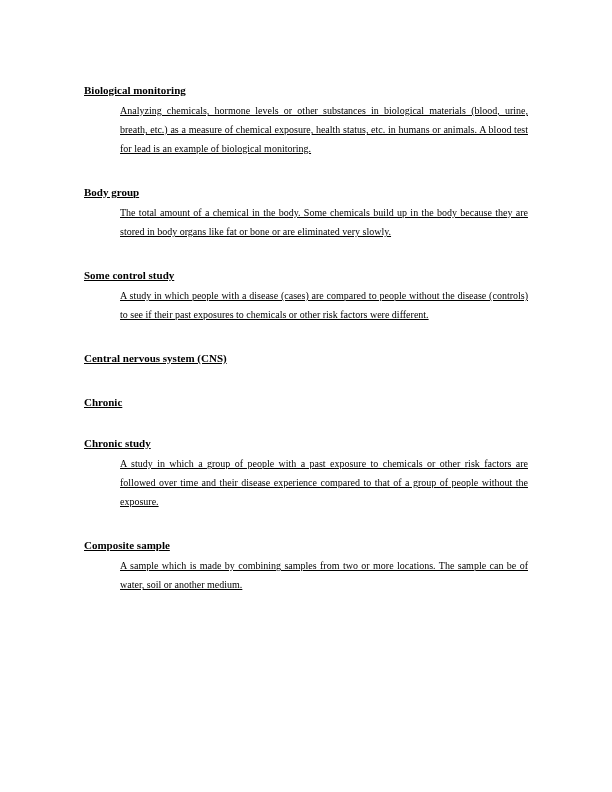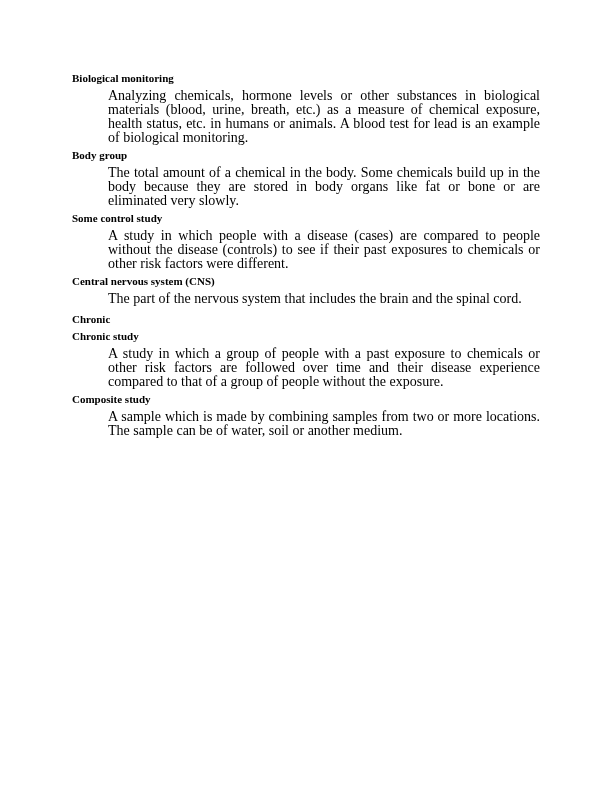--- a/index.html
+++ b/index.html
@@ -6,25 +6,25 @@
     body { width: 612px; height: 792px; position: relative; overflow: hidden; }
     .page {
       position: absolute; left: 72px; top: 71px; width: 468px;
       font-family: "Liberation Serif", serif; color: #000;
     }
     .term {
       font-weight: bold; font-size: 11px; line-height: 14px;
       margin: 0; padding: 0; height: 14px;
     }
     .def {
-      font-size: 14px; line-height: 14px;
+      font-size: 10px; line-height: 19px;
       margin: 0 0 0 36px; text-align: justify;
       padding-top: 4px;
     }
-    .entry { margin: 0; }
+    .entry { margin: 12px; text-decoration: underline; }
     .gap { height: 3px; }
   </style>
 </head>
 <body>
 
 <div class="page">
   <div class="entry">
     <p class="term">Biological monitoring</p>
     <p class="def">Analyzing chemicals, hormone levels or other substances in biological materials (blood, urine, breath, etc.) as a measure of chemical exposure, health status, etc. in humans or animals.  A blood test for lead is an example of biological monitoring.</p>
   </div>
@@ -34,30 +34,29 @@
     <p class="def">The total amount of a chemical in the body. Some chemicals build up in the body because they are stored in body organs like fat or bone or are eliminated very slowly.</p>
   </div>
   <div class="gap"></div>
   <div class="entry">
     <p class="term">Some control study</p>
     <p class="def">A study in which people with a disease (cases) are compared to people without the disease (controls) to see if their past exposures to chemicals or other risk factors were different.</p>
   </div>
   <div class="gap"></div>
   <div class="entry">
     <p class="term">Central nervous system (CNS)</p>
-    <p class="def">The part of the nervous system that includes the brain and the spinal cord.</p>
   </div>
   <div class="gap"></div>
   <div class="gap"></div>
   <div class="entry">
     <p class="term">Chronic</p>
   </div>
   <div class="gap"></div>
   <div class="entry">
     <p class="term">Chronic study</p>
     <p class="def">A study in which a group of people with a past exposure to chemicals or other risk factors are followed over time and their disease experience compared to that of a group of people without the exposure.</p>
   </div>
   <div class="gap"></div>
   <div class="entry">
-    <p class="term">Composite study</p>
+    <p class="term">Composite sample</p>
     <p class="def">A sample which is made by combining samples from two or more locations. The sample can be of water, soil or another medium.</p>
   </div>
 </div>
 
 </body></html>

